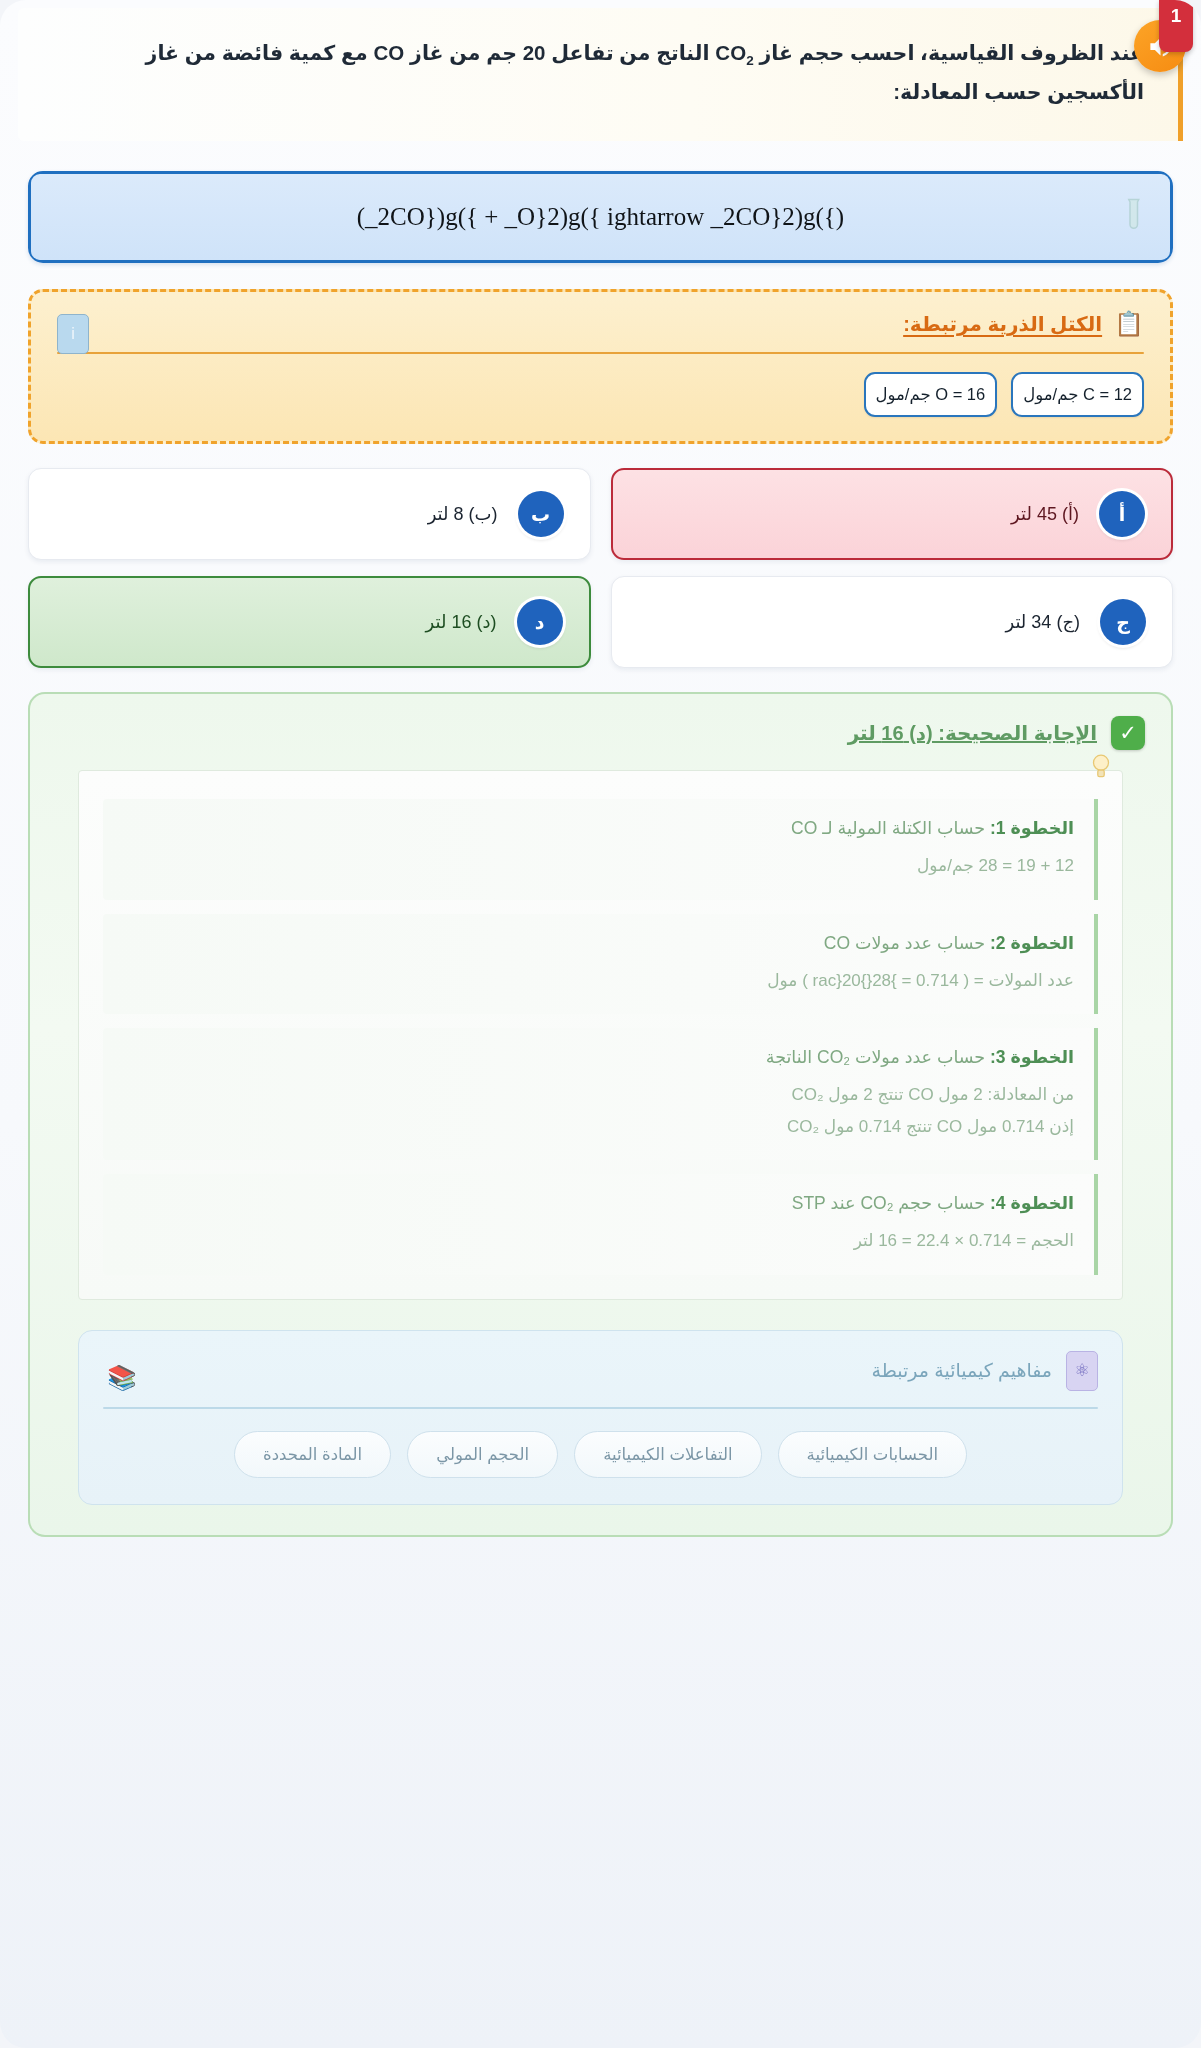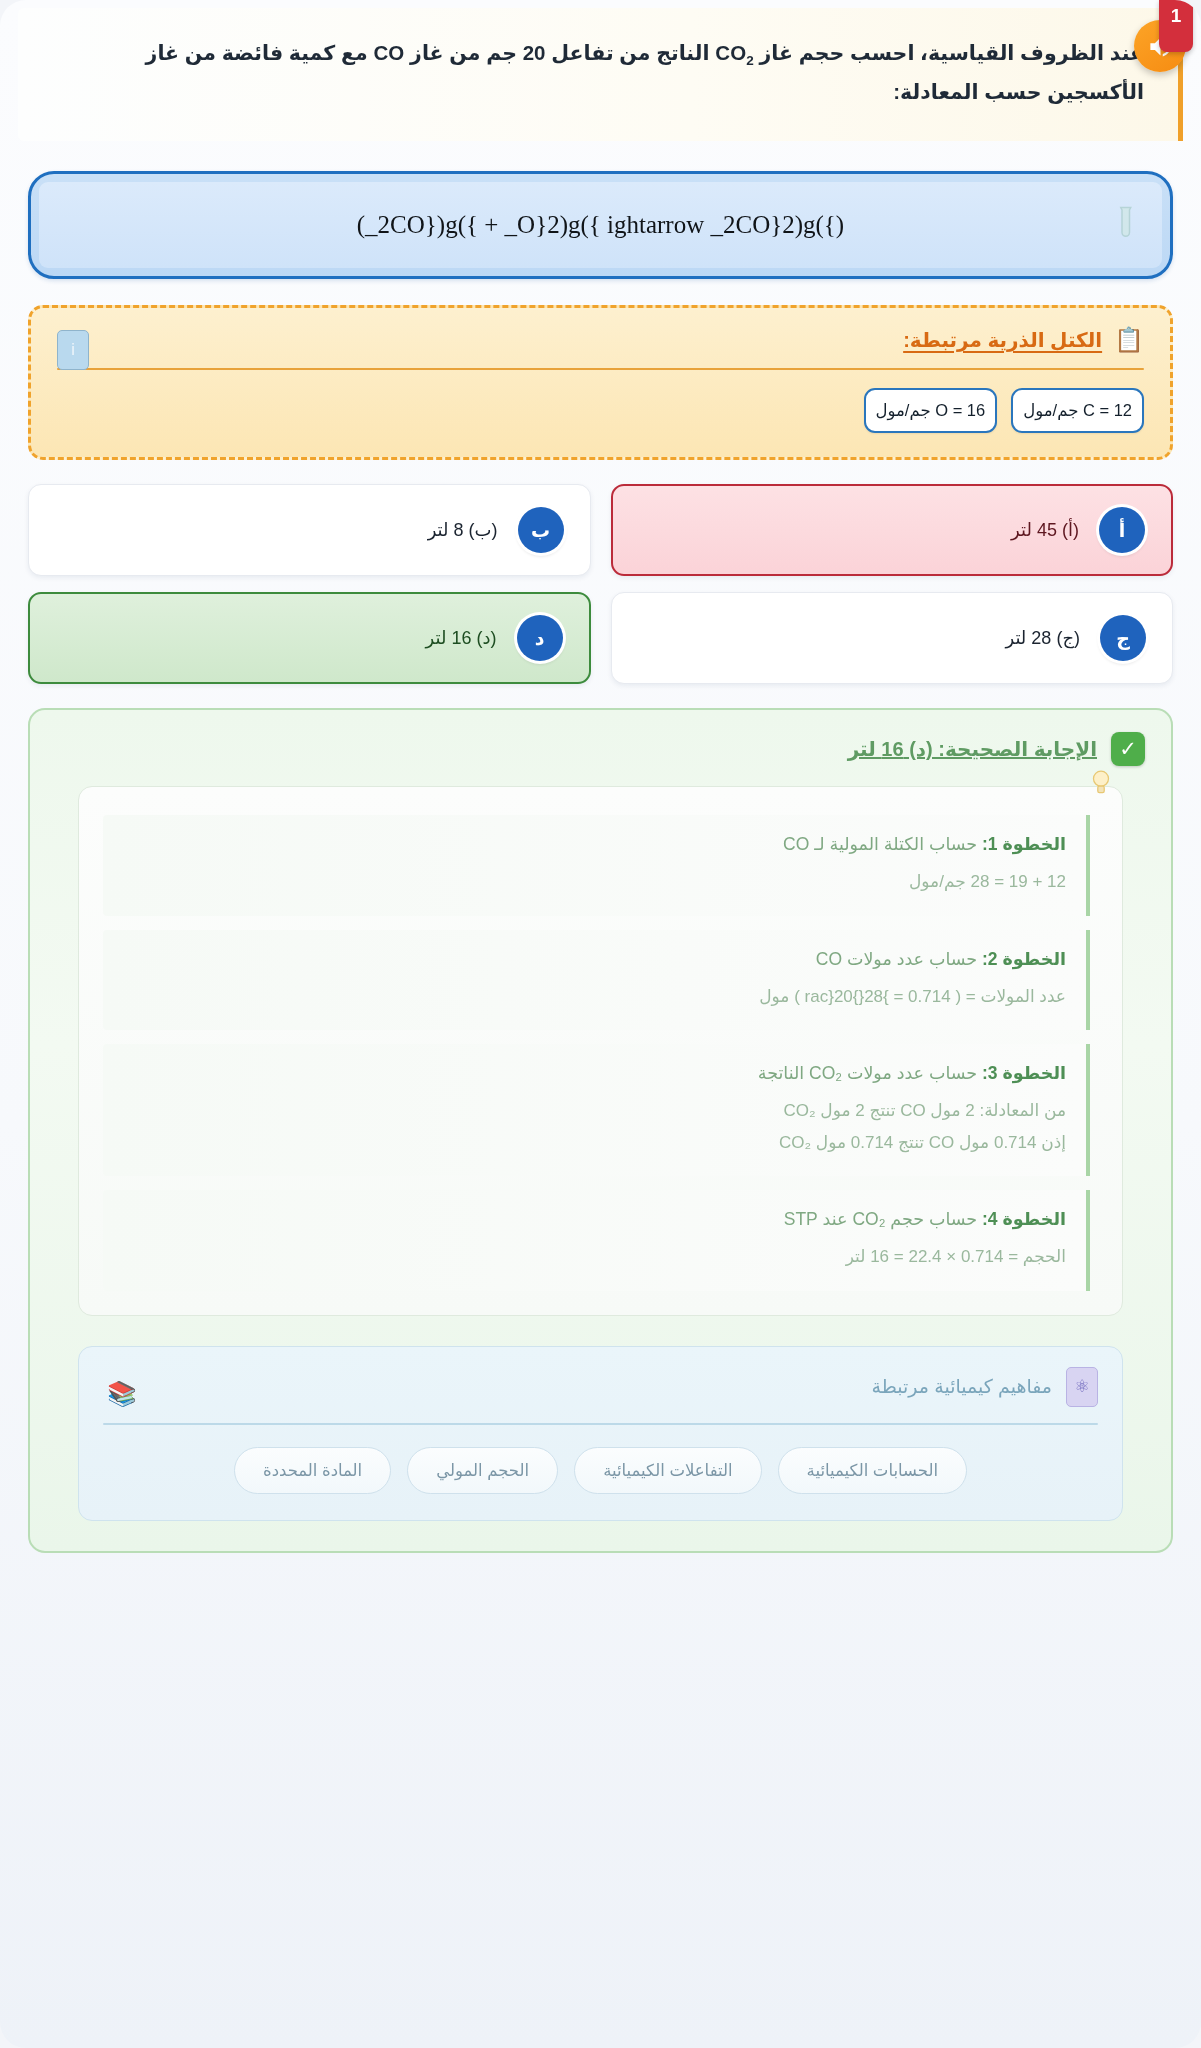--- a/index.html
+++ b/index.html
@@ -76,22 +76,21 @@
     text-align: right;
     letter-spacing: .1px;
   }
   .prompt-text sub { font-size: .66em; vertical-align: sub; }
 
   
   .eq-panel {
     margin: 30px 28px 0 28px;
     background: linear-gradient(180deg,#c9e0f7 0%,#bcd8f5 100%);
     border: 3px solid #1f6fc0;
-    border-radius: 26px;
-    padding: 8px;
+    border-radius: 15px;
     position: relative;
     box-shadow: 0 2px 4px rgba(30,90,160,.16);
   }
   .eq-inner {
     background: linear-gradient(180deg,#dbeafb 0%,#cfe3f9 100%);
     border-radius: 9px;
     min-height: 86px;
     display: flex;
     align-items: center;
     justify-content: center;
@@ -245,22 +244,22 @@
     color: #5f9b63;
     text-decoration: underline;
   }
 
   
   .steps-box {
     position: relative;
     margin: 14px 22px 0 22px;
     background: linear-gradient(180deg,#fcfdfc 0%,#f7faf7 100%);
     border: 1.5px solid #dfeade;
-    border-radius: 14px;
-    padding: 28px 32px 24px 24px;
+    border-radius: 4px;
+    padding: 28px 24px 24px 24px;
   }
   .bulb {
     position: absolute;
     top: -18px; right: 10px;
     width: 22px; height: 30px;
   }
   .step {
     background: linear-gradient(270deg,#fbfcfb 0%,#f6faf6 100%);
     border-right: 4px solid #a9d5a6;
     border-radius: 4px 0 0 4px;
@@ -390,21 +389,21 @@
     <div class="option wrong">
       <span class="opt-bullet">أ</span>
       <span class="opt-text">(أ) 45 لتر</span>
     </div>
     <div class="option">
       <span class="opt-bullet">ب</span>
       <span class="opt-text">(ب) 8 لتر</span>
     </div>
     <div class="option">
       <span class="opt-bullet">ج</span>
-      <span class="opt-text">(ج) 28 لتر</span>
+      <span class="opt-text">(ج) 34 لتر</span>
     </div>
     <div class="option correct">
       <span class="opt-bullet">د</span>
       <span class="opt-text">(د) 16 لتر</span>
     </div>
   </div>
 
   <div class="explain-card">
     <div class="explain-head">
       <span class="check-box">✓</span>

